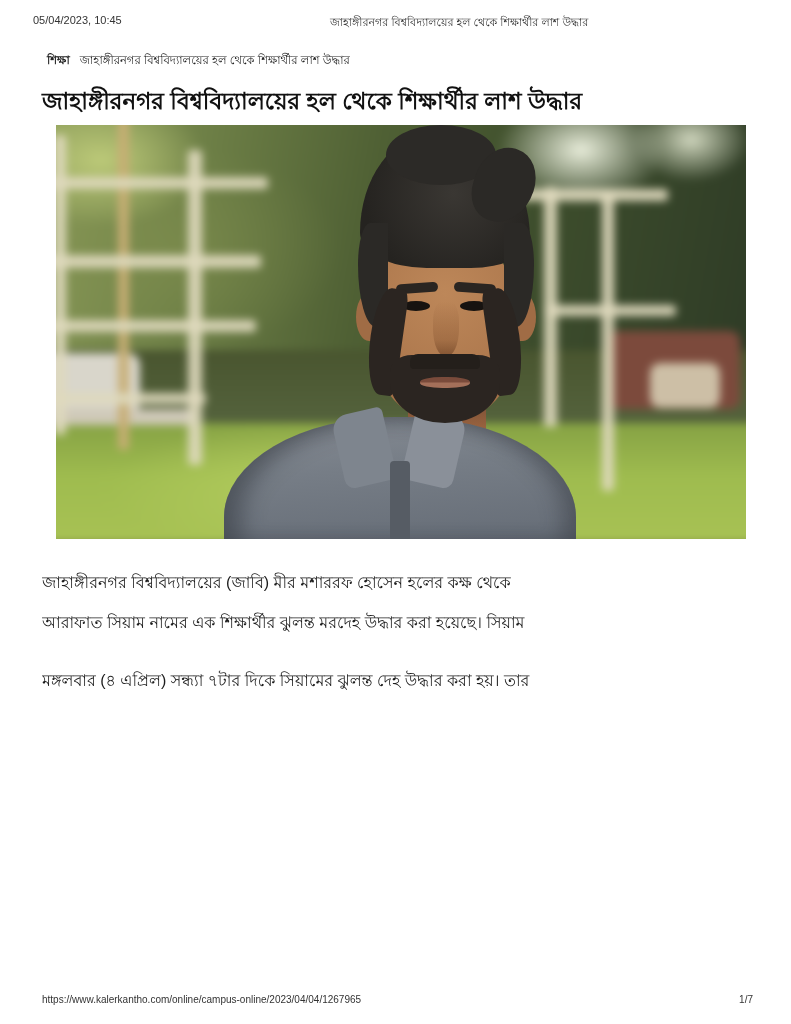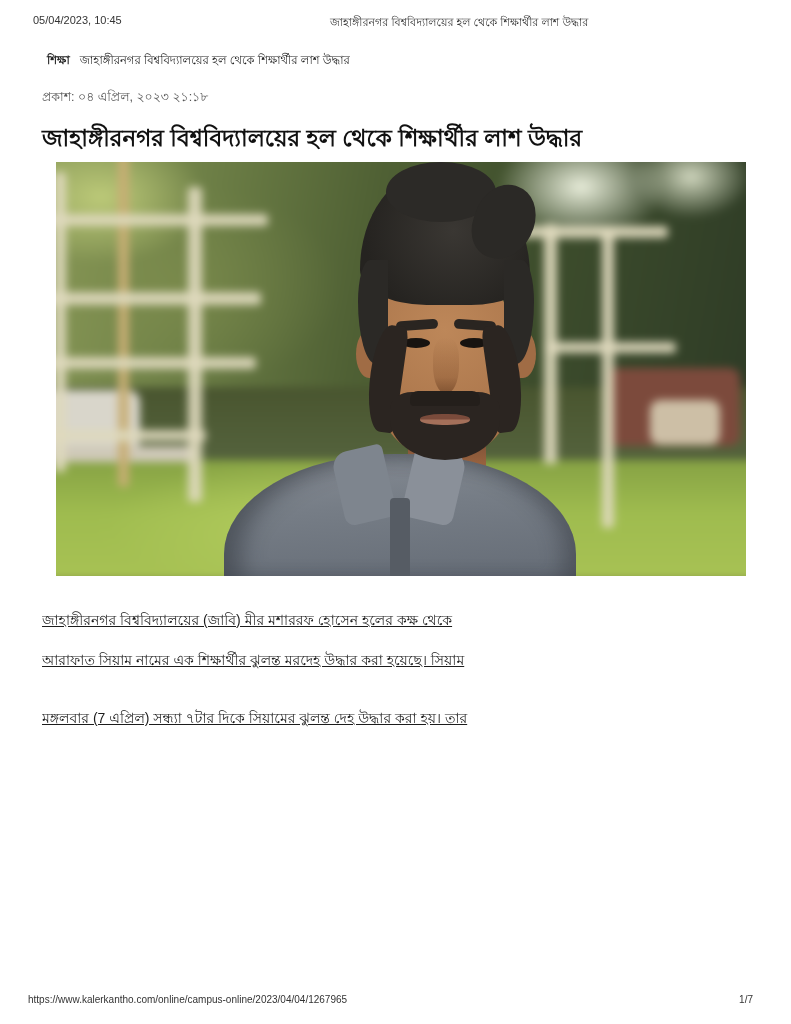--- a/index.html
+++ b/index.html
@@ -3,31 +3,31 @@
 <meta charset="utf-8">
 <style>
   html,body{margin:0;padding:0;background:#e8e8e8;}
   .page{
     position:relative;width:791px;height:1024px;margin:0 auto;background:#ffffff;
     overflow:hidden;font-family:"Liberation Sans","DejaVu Sans",sans-serif;color:#222;
   }
   
   .print-time{position:absolute;left:33px;top:14px;font-size:11px;color:#333;}
   .print-title{position:absolute;left:330px;top:14px;font-size:11px;color:#333;white-space:nowrap;}
-  .footer-url{position:absolute;left:28px;bottom:19px;font-size:10px;color:#333;}
+  .footer-url{position:absolute;left:42px;bottom:19px;font-size:10px;color:#333;}
   .footer-page{position:absolute;right:38px;bottom:19px;font-size:10px;color:#333;}
   
   .content{position:absolute;left:42px;top:52px;width:707px;}
   .breadcrumb{margin-left:5px;font-size:11.5px;color:#222;display:flex;gap:10px;align-items:baseline;}
   .breadcrumb .section{font-weight:bold;}
   .published{margin-top:17px;font-size:12.5px;color:#555;}
   .headline{margin-top:13px;font-size:23px;line-height:34px;font-weight:bold;color:#111;}
   .byline{margin-top:21px;margin-left:5px;font-size:12px;color:#222;}
   .caption{margin-top:9px;margin-left:16px;font-size:11.5px;color:#333;}
-  .para{margin-top:24px;font-size:14px;color:#1c1c1c;text-decoration:underline;}
+  .para{margin-top:24px;font-size:16px;color:#1c1c1c;}
   .para.second{margin-top:18px;}
   .para .line{height:40px;line-height:40px;white-space:nowrap;overflow:hidden;}
   
   .photo{margin-top:7px;margin-left:14px;width:690px;height:414px;position:relative;overflow:hidden;background:#5a6b38;}
   .photo *{position:absolute;}
   .ph-bg{inset:-10px;filter:blur(4px);}
   .ph-canopy{left:0;top:0;width:710px;height:280px;
     background:
       radial-gradient(150px 95px at 55px 45px, rgba(195,208,125,.9), rgba(195,208,125,0) 70%),
       radial-gradient(120px 80px at 535px 35px, rgba(242,246,228,.95), rgba(242,246,228,0) 70%),
@@ -101,21 +101,20 @@
   <div class="print-time">05/04/2023, 10:45</div>
   <div class="print-title">জাহাঙ্গীরনগর বিশ্ববিদ্যালয়ের হল থেকে শিক্ষার্থীর লাশ উদ্ধার</div>
 
   <div class="content">
 
     <div class="breadcrumb">
       <span class="section">শিক্ষা</span>
       <span>জাহাঙ্গীরনগর বিশ্ববিদ্যালয়ের হল থেকে শিক্ষার্থীর লাশ উদ্ধার</span>
     </div>
 
-    <div class="published">প্রকাশ: ০৪ এপ্রিল, ২০২৩ ২১:১৮</div>
 
     <h1 class="headline" style="margin-bottom:0;">জাহাঙ্গীরনগর বিশ্ববিদ্যালয়ের হল থেকে শিক্ষার্থীর লাশ উদ্ধার</h1>
 
 
     <div class="photo">
       <div class="ph-bg">
         <div class="ph-canopy"></div>
         <div class="ph-hedge"></div>
         <div class="ph-grass"></div>
         <div class="ph-van"></div>
@@ -161,21 +160,21 @@
       </div>
     </div>
 
 
     <div class="para">
       <div class="line">জাহাঙ্গীরনগর বিশ্ববিদ্যালয়ের (জাবি) মীর মশাররফ হোসেন হলের কক্ষ থেকে</div>
       <div class="line">আরাফাত সিয়াম নামের এক শিক্ষার্থীর ঝুলন্ত মরদেহ উদ্ধার করা হয়েছে। সিয়াম</div>
     </div>
 
     <div class="para second">
-      <div class="line">মঙ্গলবার (7 এপ্রিল) সন্ধ্যা ৭টার দিকে সিয়ামের ঝুলন্ত দেহ উদ্ধার করা হয়। তার</div>
+      <div class="line">মঙ্গলবার (৪ এপ্রিল) সন্ধ্যা ৭টার দিকে সিয়ামের ঝুলন্ত দেহ উদ্ধার করা হয়। তার</div>
     </div>
 
   </div>
 
   <div class="footer-url">https://www.kalerkantho.com/online/campus-online/2023/04/04/1267965</div>
   <div class="footer-page">1/7</div>
 
 </div>
 
 </body></html>

